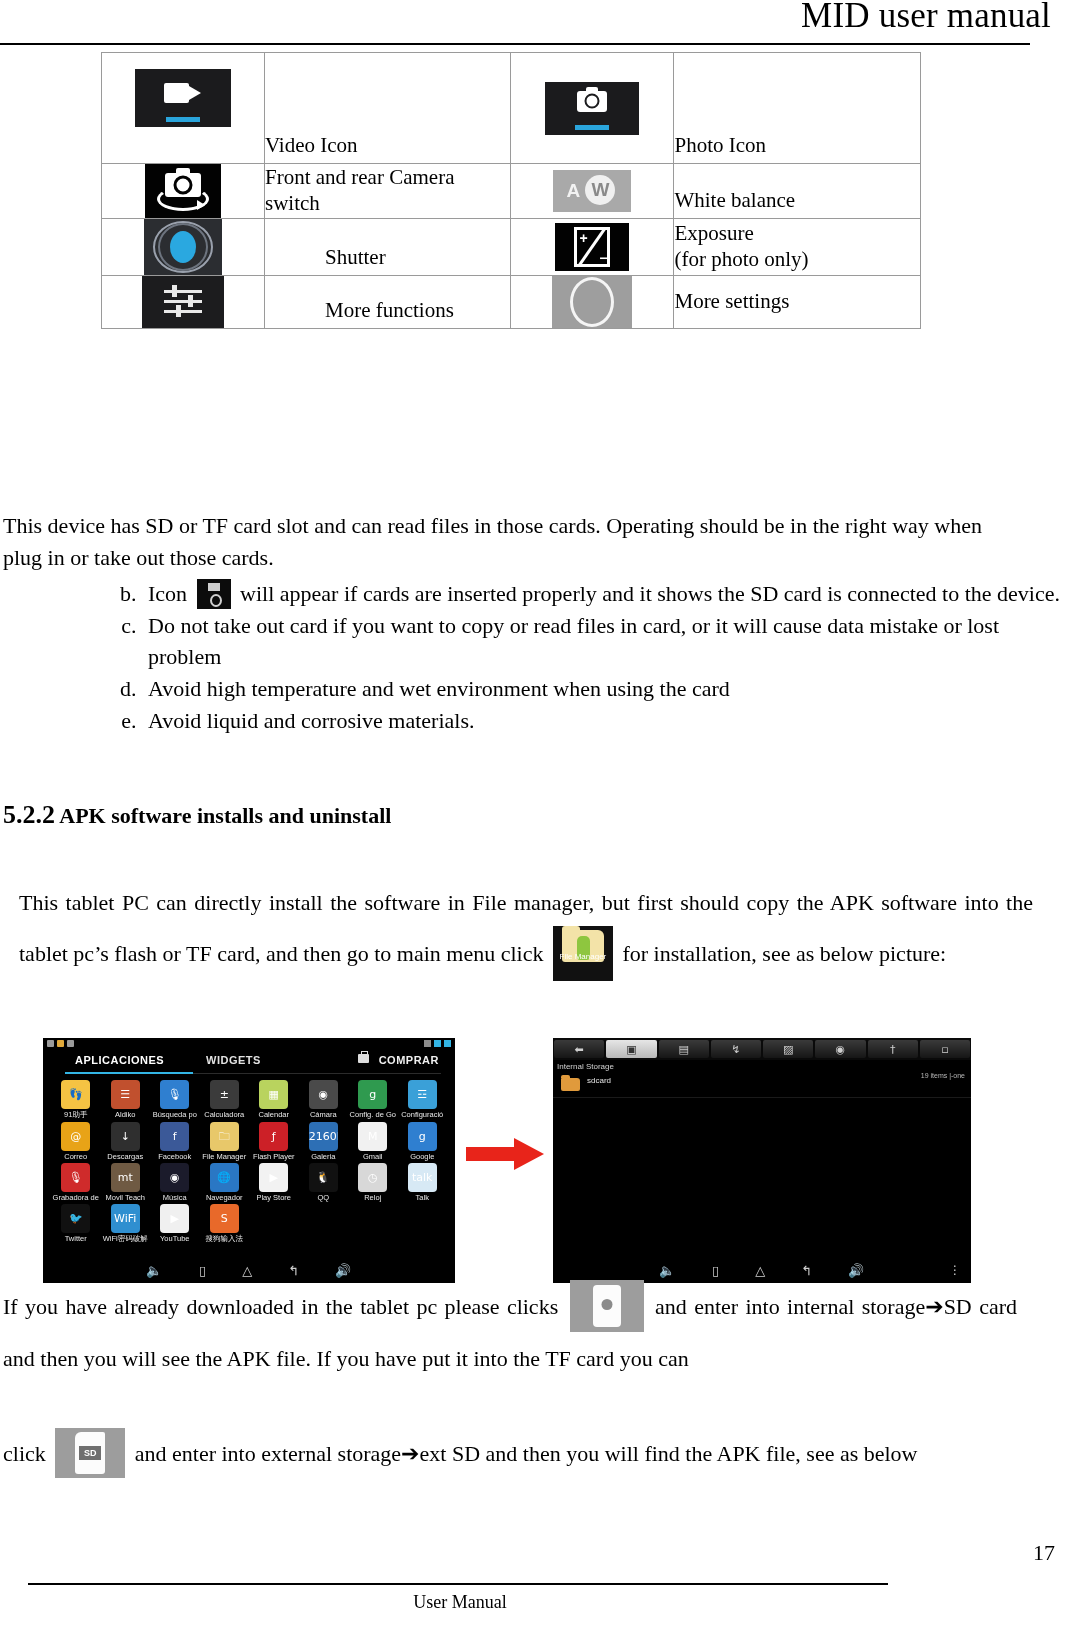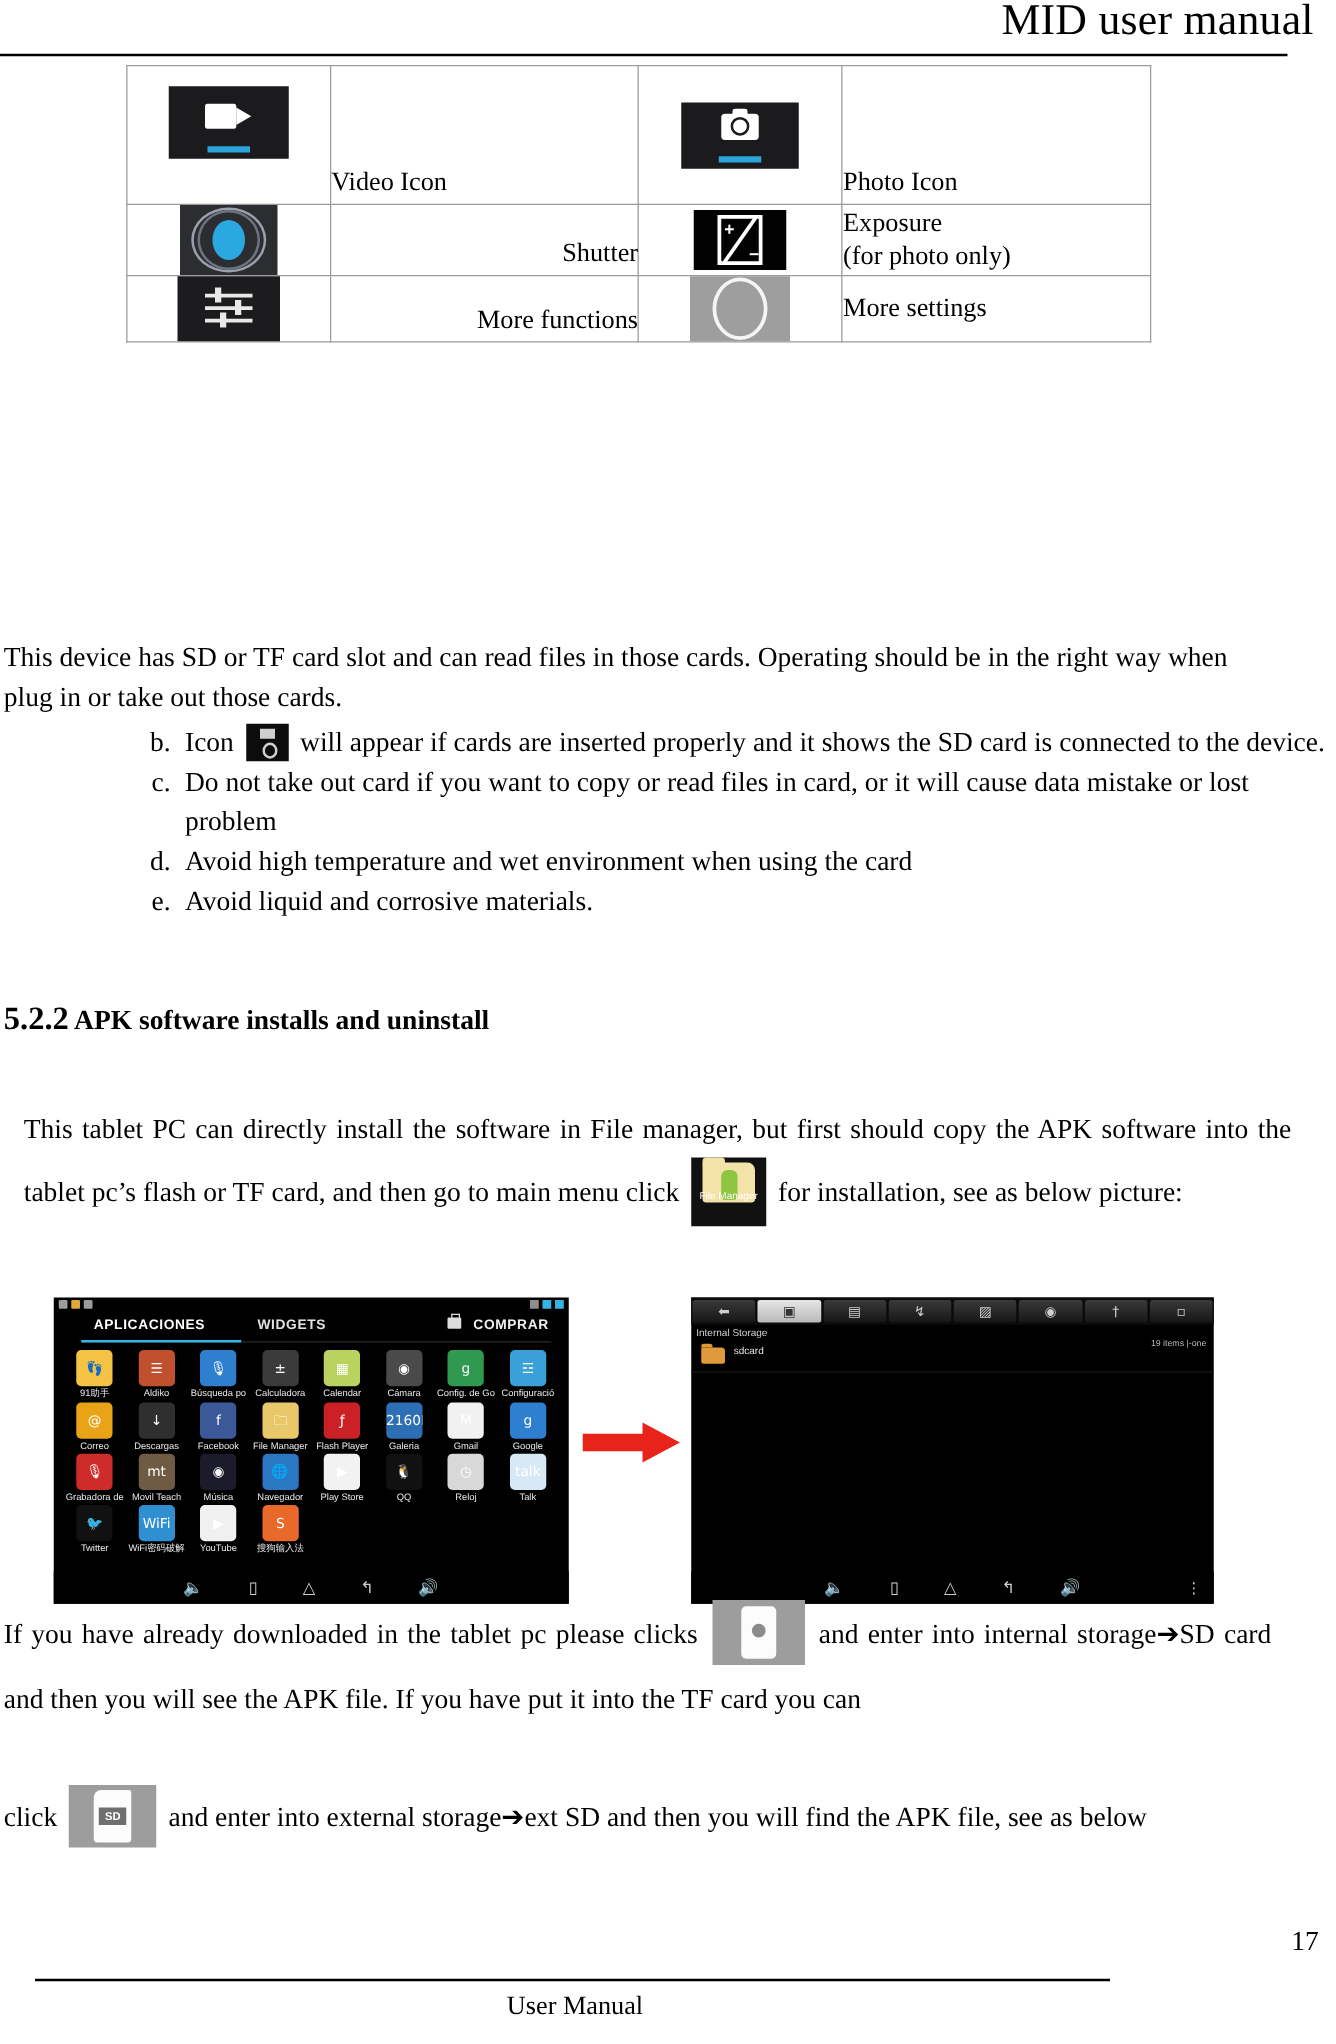--- a/index.html
+++ b/index.html
@@ -58,21 +58,21 @@
   .col-icon { width: 158px; }
   .col-label { width: 239px; }
   .cell-icon {
     text-align: center;
     padding: 4px 0;
   }
   .cell-label {
     padding: 4px 8px 4px 10px;
     line-height: 1.22;
   }
-  .cell-label.centerish { padding-left: 60px; text-align: right; }
+  .cell-label.centerish { padding-left: 60px; }
   .cell-label.bottomish { vertical-align: bottom; padding-bottom: 4px; }
 
   
   .icn {
     display: inline-block;
     position: relative;
     background: #1a1a1a;
     vertical-align: middle;
   }
   .icn-video {
@@ -445,21 +445,21 @@
   .page-number {
     position: absolute; right: 14px; top: 1540px;
     font-size: 22px; font-family: "Liberation Serif", serif;
   }
   .footer-rule {
     position: absolute; left: 28px; top: 1583px; width: 860px;
     border-top: 2px solid #000; height: 0;
   }
   .footer-text {
     position: absolute; left: 0; top: 1592px; width: 920px; text-align: center;
-    font-size: 21px; font-family: "Liberation Serif", serif;
+    font-size: 18px; font-family: "Liberation Serif", serif;
   }
 </style>
 </head>
 <body>
 
 <div class="page">
 
   <div class="doc-title">MID user manual</div>
   <div class="header-rule"></div>
 
@@ -488,20 +488,38 @@
         <td class="cell-icon">
           <span class="icn icn-photo">
             <span class="photo-body"></span><span class="ubar"></span>
           </span>
         </td>
         <td class="cell-label bottomish">
           <span>Photo Icon</span>
         </td>
       </tr>
 
+      <tr>
+        <td class="cell-icon">
+          <span class="icn icn-switch">
+            <span class="sw-body"></span><span class="sw-arc"></span><span class="sw-arrow"></span>
+          </span>
+        </td>
+        <td class="cell-label">
+          <span>Front and rear Camera switch</span>
+        </td>
+        <td class="cell-icon">
+          <span class="icn icn-wb">
+            <span class="wb-a">A</span><span class="wb-w">W</span>
+          </span>
+        </td>
+        <td class="cell-label bottomish">
+          <span>White balance</span>
+        </td>
+      </tr>
 
       <tr>
         <td class="cell-icon">
           <span class="icn icn-shutter">
             <span class="sh-ring"></span><span class="sh-ring2"></span><span class="sh-dot"></span>
           </span>
         </td>
         <td class="cell-label centerish bottomish">
           <span>Shutter</span>
         </td>

